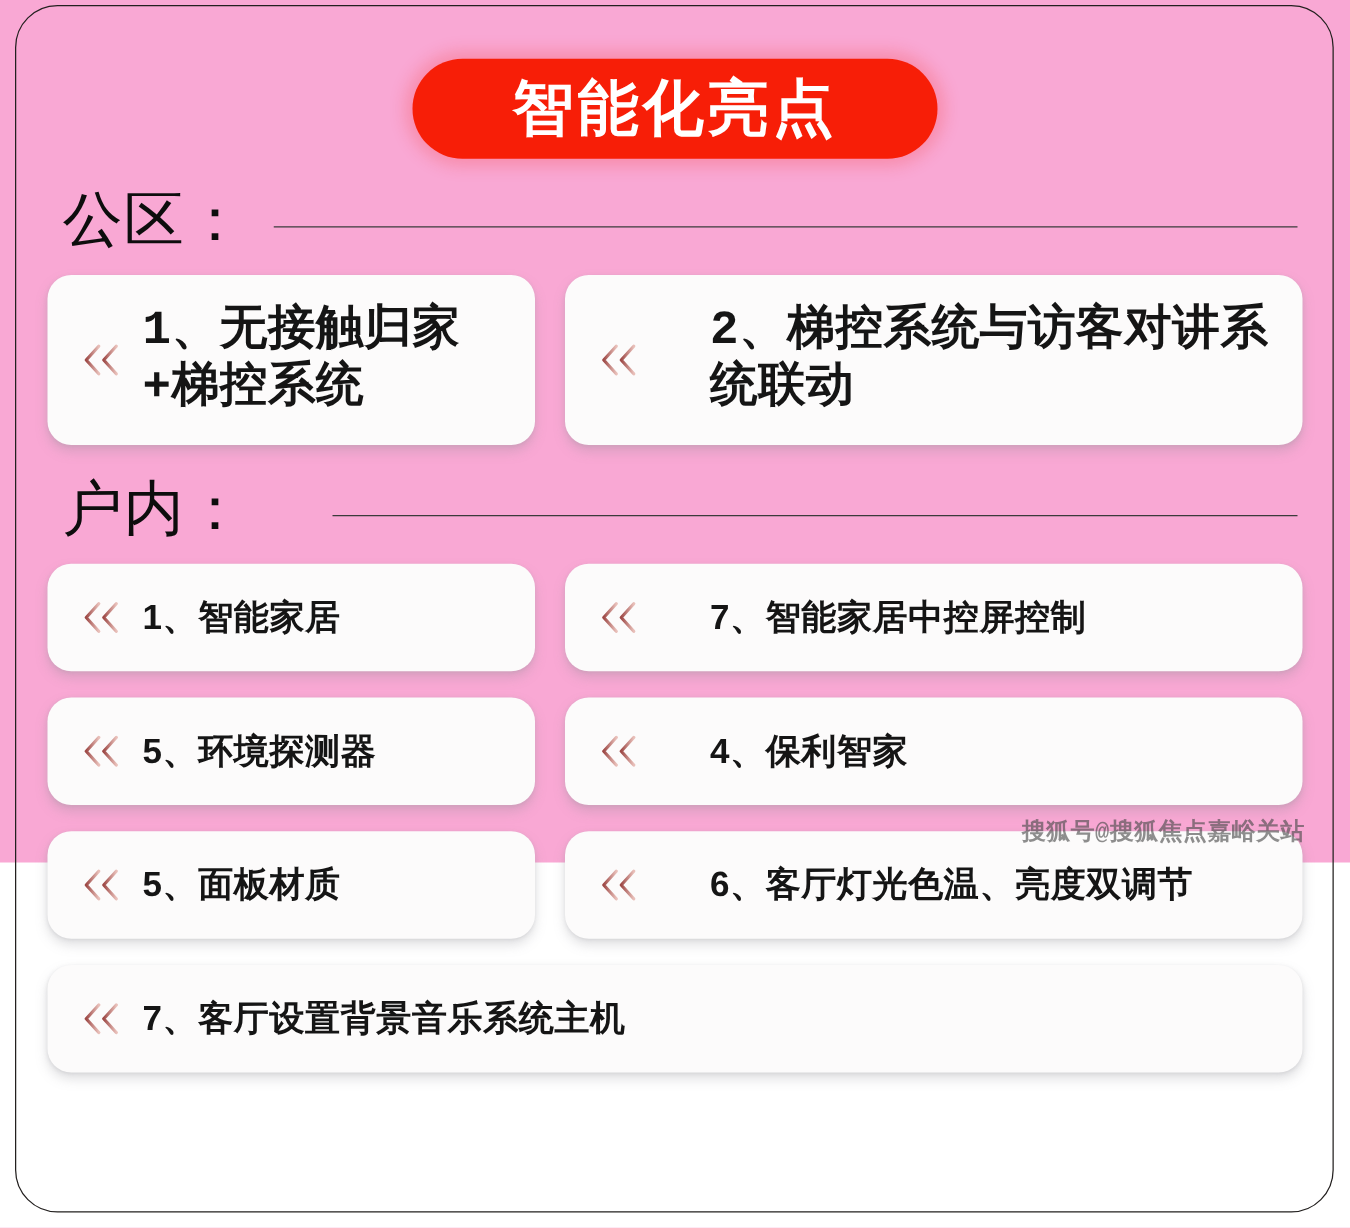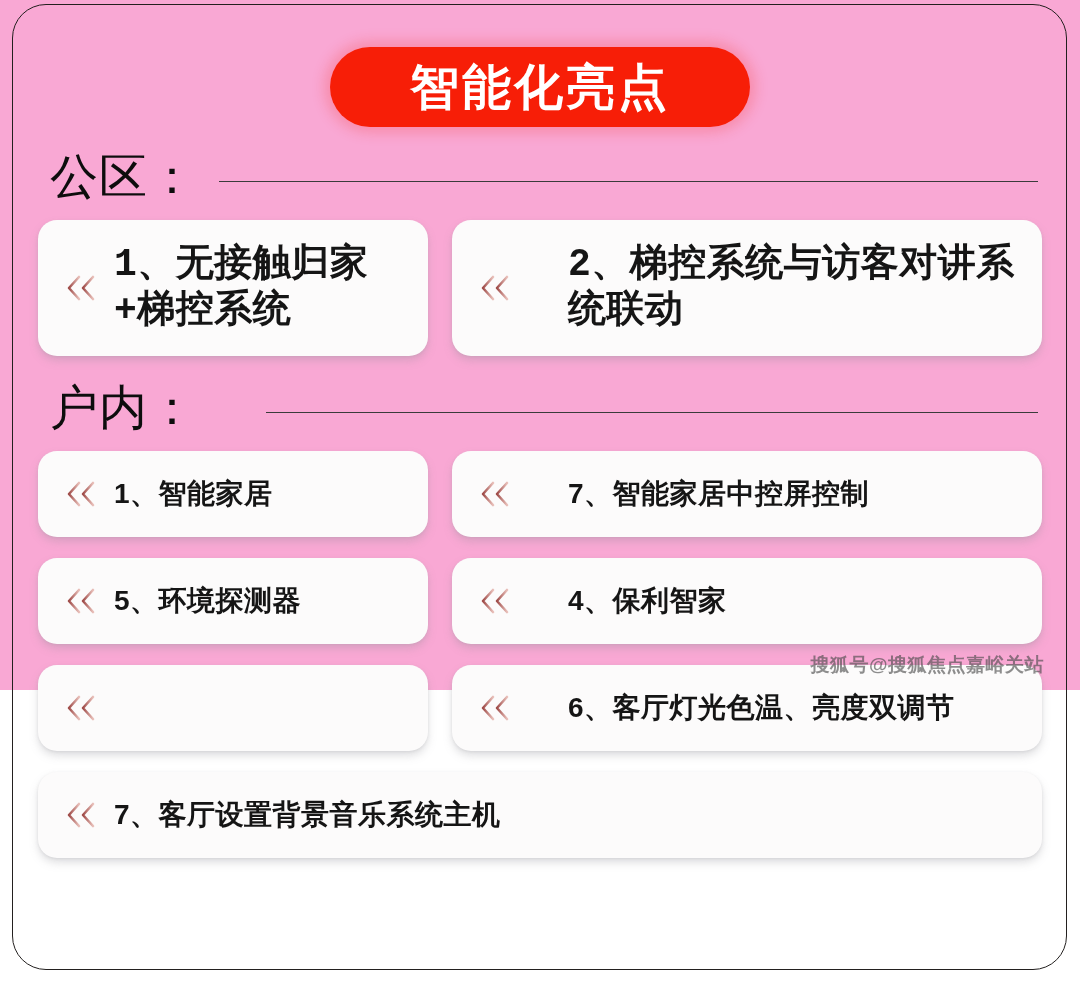--- a/index.html
+++ b/index.html
@@ -156,20 +156,21 @@
     align-items: center;
     gap: 4px;
     opacity: 0.62;
   }
   .watermark .wm-text {
     font-size: 19px;
     font-weight: bold;
     color: #4a4a4a;
     letter-spacing: 0.5px;
     white-space: nowrap;
+    font-family: Liberation Mono, monospace;
   }
 </style>
 </head>
 <body>
 
 <div class="page">
 
   <div class="page-frame"></div>
 
   <div class="content">
@@ -303,20 +304,21 @@
               <defs>
                   <linearGradient id="cg7" x1="0" y1="0" x2="1" y2="0">
                 <stop offset="0" stop-color="#9e4a47"></stop>
                     <stop offset="1" stop-color="#e9c0ba"></stop>
               </linearGradient>
                 </defs>
               <path d="M16 4 L6 15 L16 26" fill="none" stroke="url(#cg7)" stroke-width="2.6" stroke-linecap="round" stroke-linejoin="round"></path>
               <path d="M30 4 L20 15 L30 26" fill="none" stroke="url(#cg7)" stroke-width="2.6" stroke-linecap="round" stroke-linejoin="round"></path>
             </svg>
           </span>
+          <span class="card-text">5、面板材质</span>
         </div>
         <div class="card w-right">
           <span class="chev">
             <svg width="38" height="30" viewBox="0 0 38 30" aria-hidden="true">
               <defs>
                   <linearGradient id="cg8" x1="0" y1="0" x2="1" y2="0">
                 <stop offset="0" stop-color="#9e4a47"></stop>
                     <stop offset="1" stop-color="#e9c0ba"></stop>
               </linearGradient>
                 </defs>

